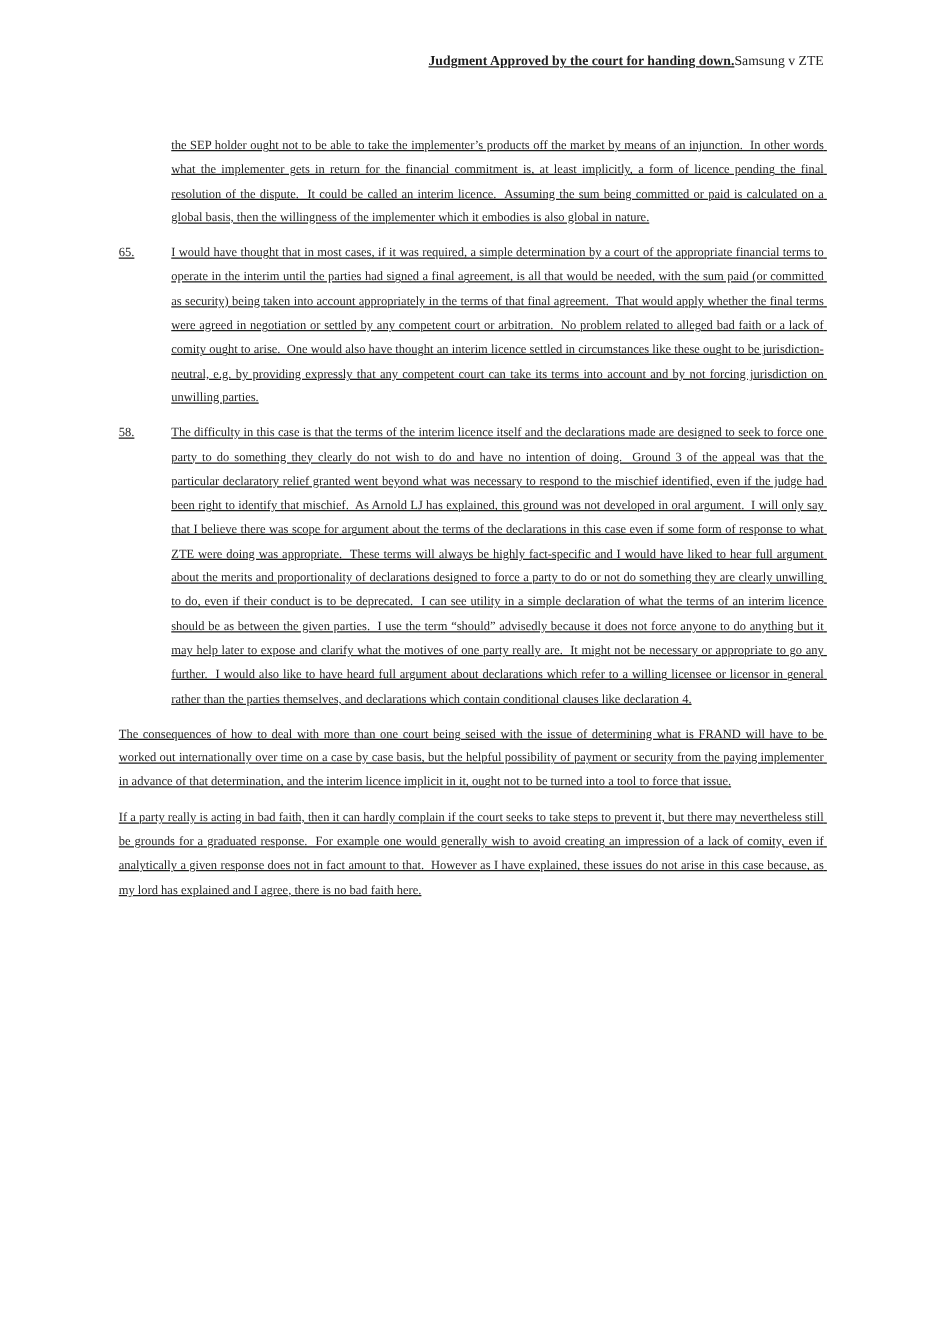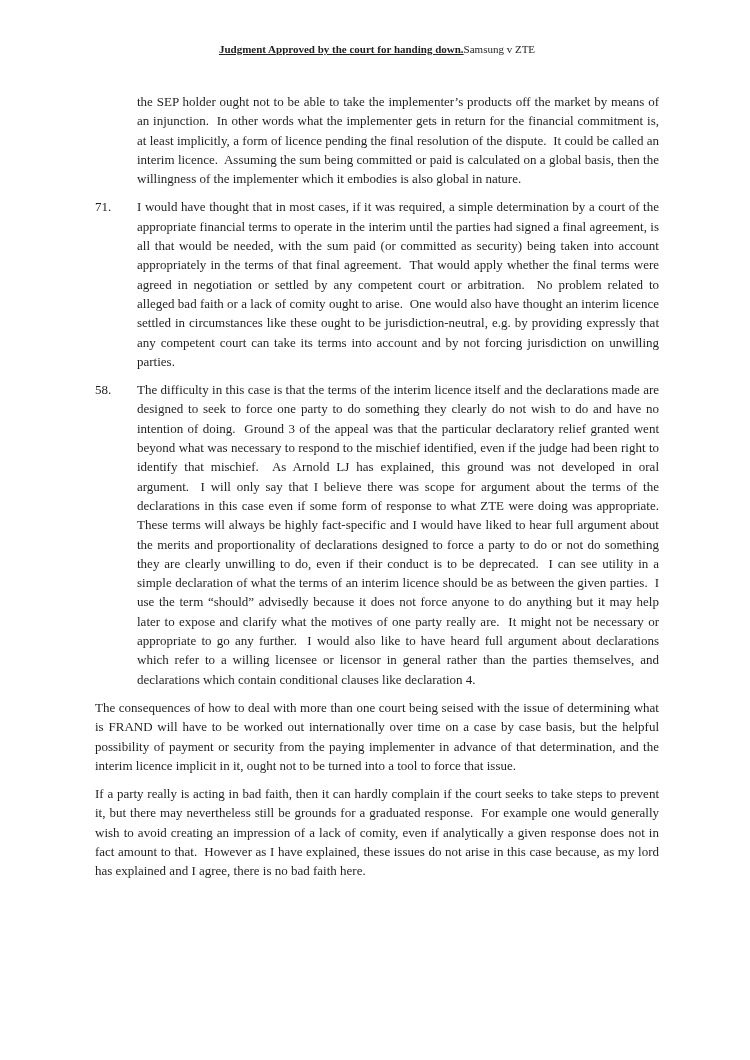--- a/index.html
+++ b/index.html
@@ -13,37 +13,38 @@
     height: 1060px;
     background: #ffffff;
     box-sizing: border-box;
     padding: 42px 91px 0 95px;
     font-family: "Liberation Serif", "DejaVu Serif", serif;
     color: #1f1f1f;
     overflow: hidden;
   }
   .header {
     display: flex;
-    justify-content: center;
+    justify-content: flex-end;
     align-items: baseline;
     font-size: 11px;
     line-height: 14px;
   }
   .header-left {
     font-weight: 700;
     text-decoration: underline;
   }
   .header-right {
     font-weight: 400;
     font-family: Liberation Serif, serif;
   }
   .content {
-    margin-top: 36px;
-    font-size: 13px;
+    margin-top: 51px;
+    font-size: 10px;
     line-height: 19.3px;
+    text-decoration: underline;
   }
   .para {
     display: flex;
     margin: 0 0 9px 0;
   }
   .num {
     flex: 0 0 42px;
     width: 42px;
     text-align: left;
   }
@@ -65,21 +66,21 @@
   </div>
 
   <div class="content">
 
     <div class="para">
       <div class="num"></div>
       <div class="ptext">the SEP holder ought not to be able to take the implementer’s products off the market by means of an injunction.  In other words what the implementer gets in return for the financial commitment is, at least implicitly, a form of licence pending the final resolution of the dispute.  It could be called an interim licence.  Assuming the sum being committed or paid is calculated on a global basis, then the willingness of the implementer which it embodies is also global in nature.</div>
     </div>
 
     <div class="para">
-      <div class="num">71.</div>
+      <div class="num">65.</div>
       <div class="ptext">I would have thought that in most cases, if it was required, a simple determination by a court of the appropriate financial terms to operate in the interim until the parties had signed a final agreement, is all that would be needed, with the sum paid (or committed as security) being taken into account appropriately in the terms of that final agreement.  That would apply whether the final terms were agreed in negotiation or settled by any competent court or arbitration.  No problem related to alleged bad faith or a lack of comity ought to arise.  One would also have thought an interim licence settled in circumstances like these ought to be jurisdiction-neutral, e.g. by providing expressly that any competent court can take its terms into account and by not forcing jurisdiction on unwilling parties.</div>
     </div>
 
     <div class="para">
       <div class="num">58.</div>
       <div class="ptext">The difficulty in this case is that the terms of the interim licence itself and the declarations made are designed to seek to force one party to do something they clearly do not wish to do and have no intention of doing.  Ground 3 of the appeal was that the particular declaratory relief granted went beyond what was necessary to respond to the mischief identified, even if the judge had been right to identify that mischief.  As Arnold LJ has explained, this ground was not developed in oral argument.  I will only say that I believe there was scope for argument about the terms of the declarations in this case even if some form of response to what ZTE were doing was appropriate.  These terms will always be highly fact-specific and I would have liked to hear full argument about the merits and proportionality of declarations designed to force a party to do or not do something they are clearly unwilling to do, even if their conduct is to be deprecated.  I can see utility in a simple declaration of what the terms of an interim licence should be as between the given parties.  I use the term “should” advisedly because it does not force anyone to do anything but it may help later to expose and clarify what the motives of one party really are.  It might not be necessary or appropriate to go any further.  I would also like to have heard full argument about declarations which refer to a willing licensee or licensor in general rather than the parties themselves, and declarations which contain conditional clauses like declaration 4.</div>
     </div>
 
     <div class="para">
       <div class="ptext">The consequences of how to deal with more than one court being seised with the issue of determining what is FRAND will have to be worked out internationally over time on a case by case basis, but the helpful possibility of payment or security from the paying implementer in advance of that determination, and the interim licence implicit in it, ought not to be turned into a tool to force that issue.</div>

